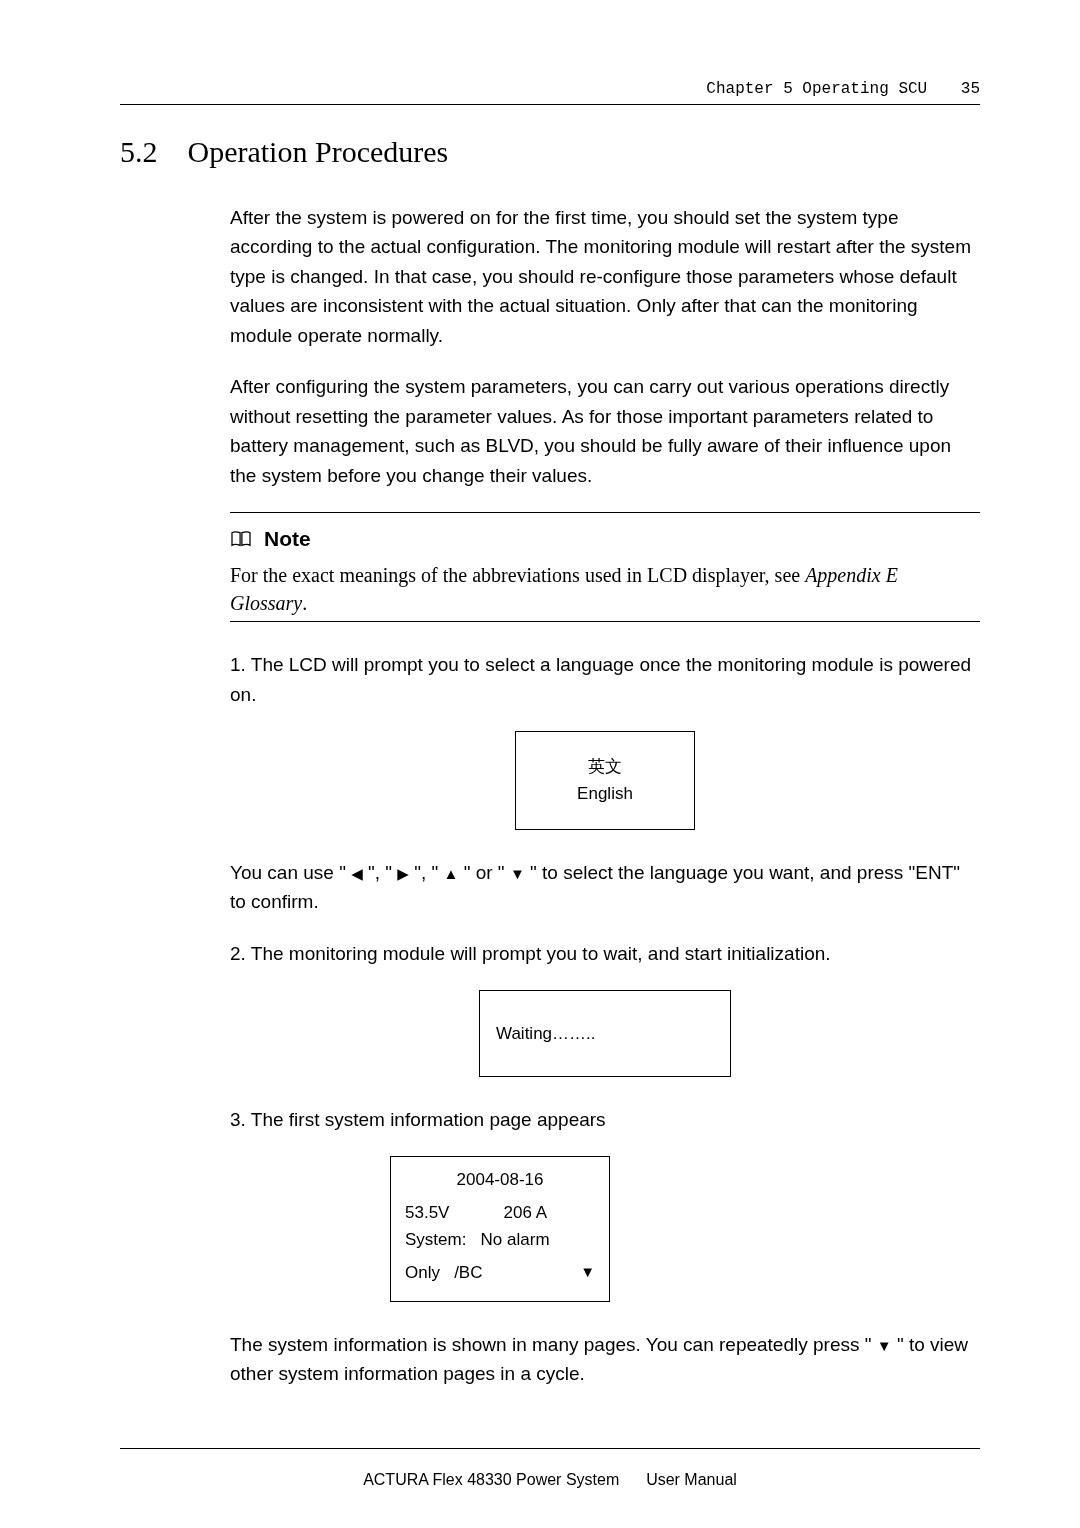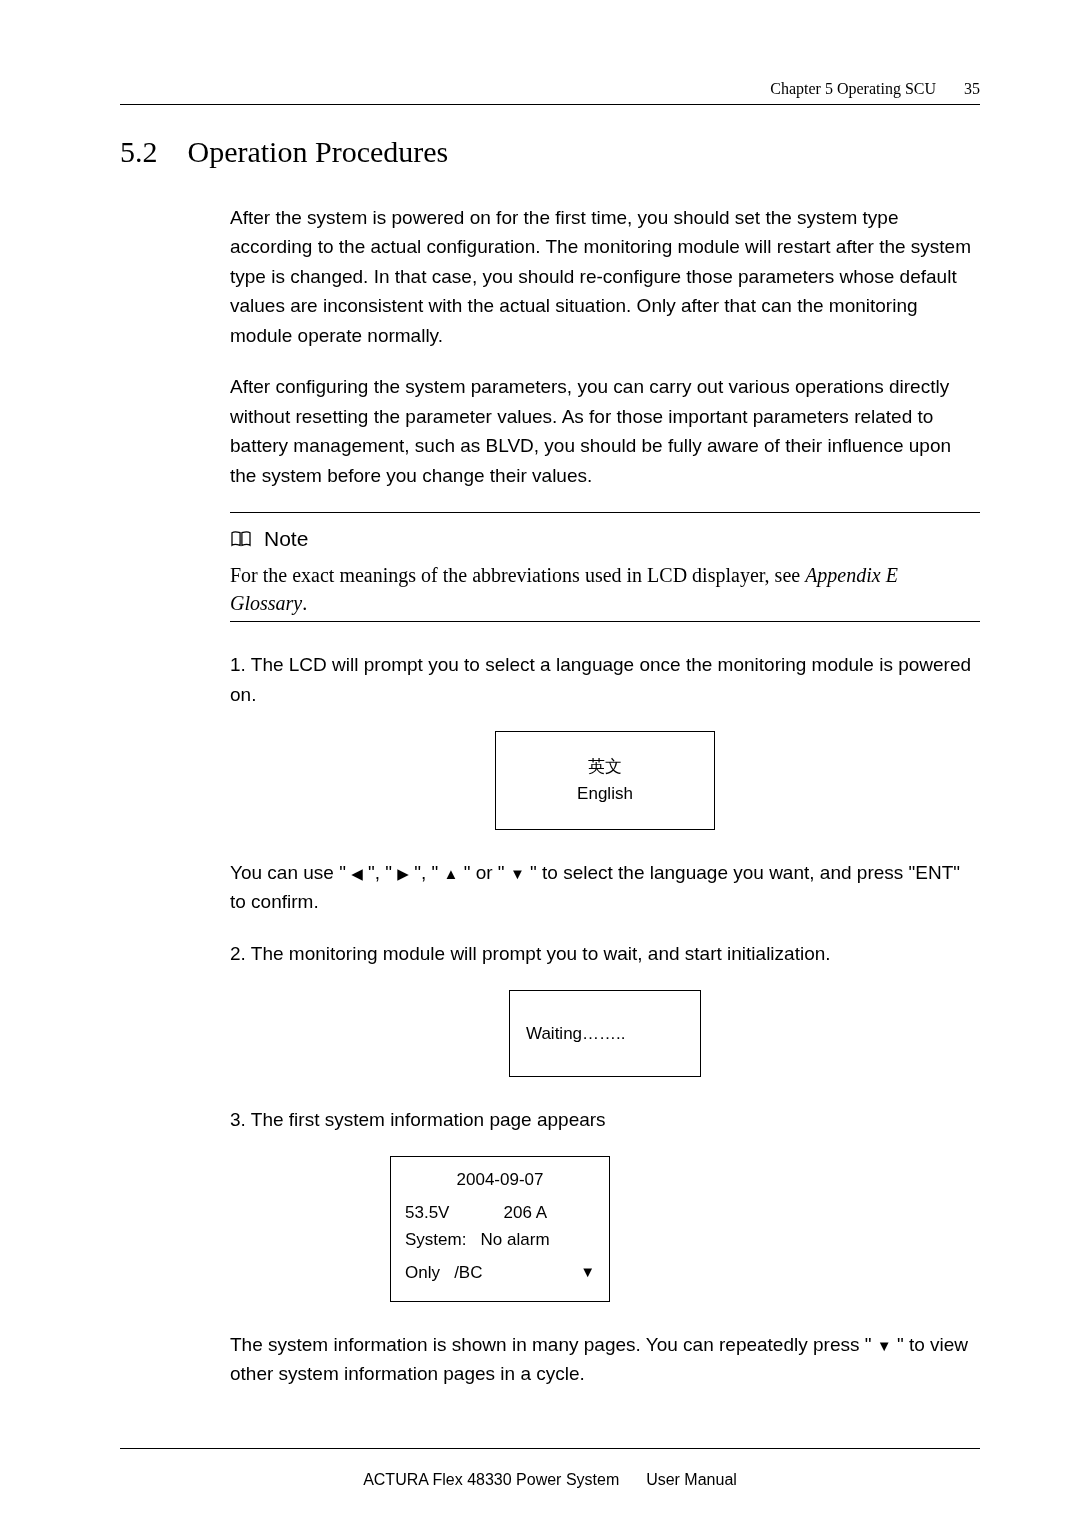--- a/index.html
+++ b/index.html
@@ -13,21 +13,21 @@
     }
     .page {
       padding: 80px 100px 50px 120px;
     }
     .header-line {
       border-bottom: 1.5px solid #000;
       padding-bottom: 6px;
       margin-bottom: 30px;
       text-align: right;
       font-size: 16px;
-      font-family: Liberation Serif, serif;
+      font-family: Liberation Mono, monospace;
     }
     .header-chapter { display: inline-block; margin-right: 24px; }
     .header-page { display: inline-block; }
     .section-heading {
       font-size: 30px;
       font-weight: normal;
       margin-bottom: 34px;
       font-family: Liberation Serif, serif;
     }
     .content-block {
@@ -49,43 +49,43 @@
       gap: 12px;
       margin-bottom: 6px;
     }
     .note-icon {
       width: 22px; height: 18px;
       display: inline-flex;
       align-items: center;
       justify-content: center;
     }
     .note-label {
-      font-weight: normal;
+      font-weight: bold;
       font-size: 21px;
     }
     .note-body {
       font-family: 'Times New Roman', Times, serif;
       font-size: 20px;
       line-height: 1.4;
       padding-bottom: 4px;
       border-bottom: 1.5px solid #000;
       margin-bottom: 28px;
     }
     .note-body .italic { font-style: italic; }
     .lcd-box {
       border: 1.5px solid #000;
-      width: 220px;
+      width: 180px;
       padding: 22px 12px 22px 12px;
       margin: 10px auto 28px;
       font-size: 17px;
       font-family: Arial, sans-serif;
       line-height: 1.55;
       text-align: center;
     }
-    .lcd-box.small { width: 192px; padding: 30px 16px 28px; text-align: left; }
+    .lcd-box.small { width: 252px; padding: 30px 16px 28px; text-align: left; }
     .lcd-box.info {
       width: 220px;
       padding: 10px 14px 14px;
       text-align: left;
       margin: 10px 0 28px 160px;
     }
     .lcd-row { display: flex; justify-content: space-between; margin-top: 7px; }
     .arrow-glyph { font-size: 15px; vertical-align: middle; display:inline-block; }
     .footer-line {
       border-top: 1.5px solid #000;
@@ -142,21 +142,21 @@
 
     <p class="para">2. The monitoring module will prompt you to wait, and start initialization.</p>
 
     <div class="lcd-box small">
       <div>Waiting……..</div>
     </div>
 
     <p class="para">3. The first system information page appears</p>
 
     <div class="lcd-box info">
-      <div style="text-align:center">2004-09-07</div>
+      <div style="text-align:center">2004-08-16</div>
       <div class="lcd-row">
         <span>53.5V</span>
         <span style="margin-right:48px">206 A</span>
       </div>
       <div>
         <span>System:</span>&nbsp;&nbsp;
         <span>No alarm</span>
       </div>
       <div class="lcd-row">
         <span>

